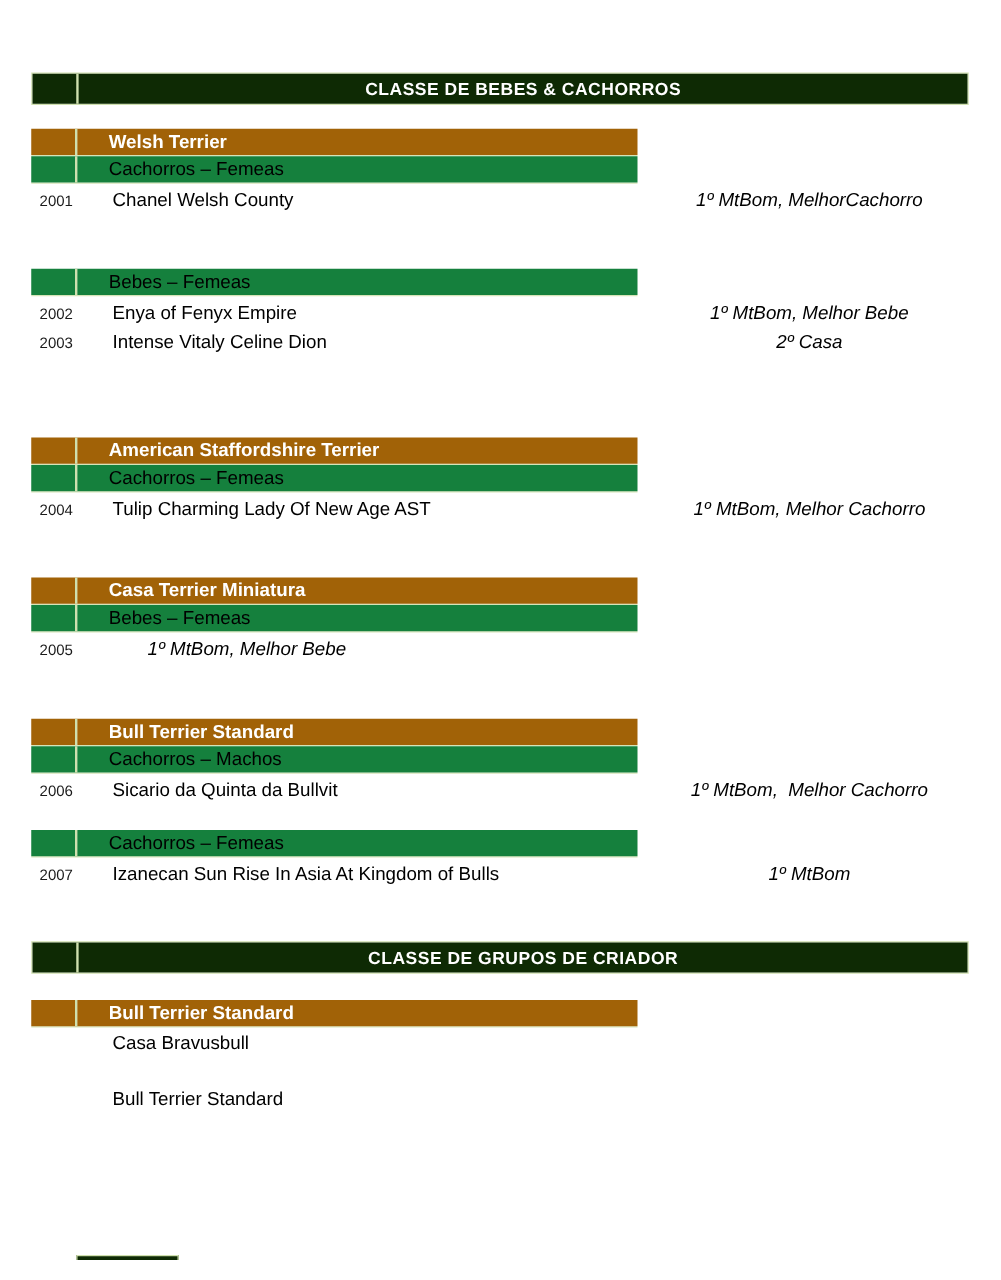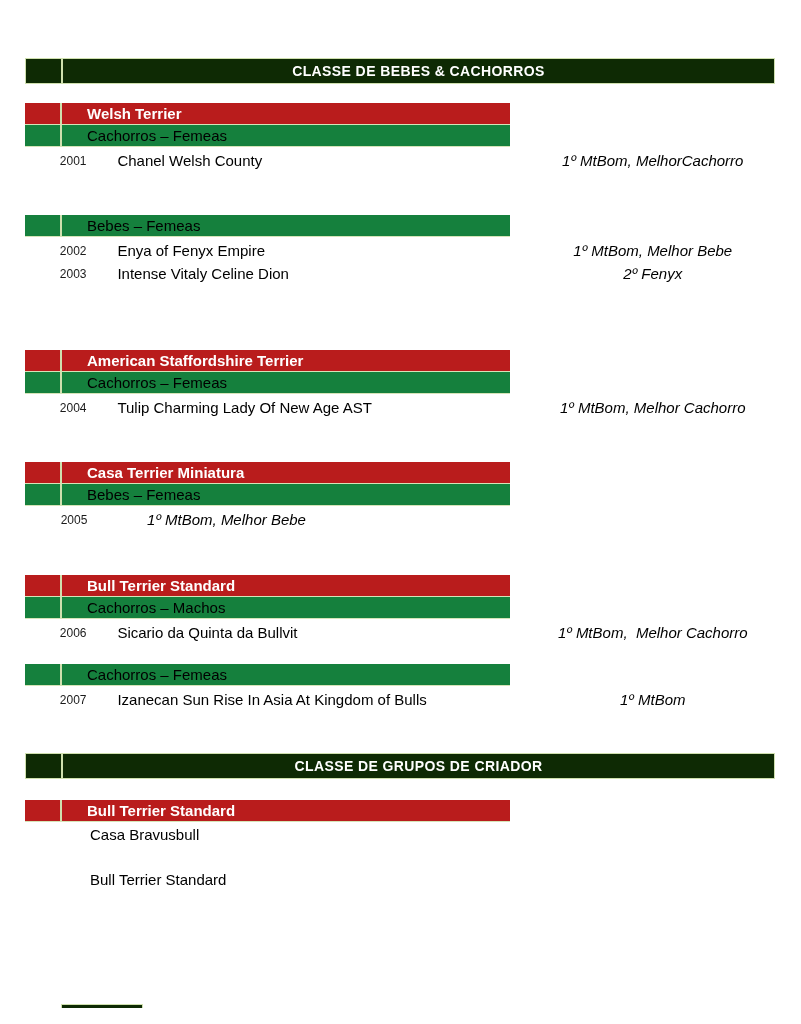--- a/index.html
+++ b/index.html
@@ -26,28 +26,28 @@
     font-weight:bold; font-size:14px; letter-spacing:.4px;
     text-align:center; line-height:24px;
   }
   
   .section { position:absolute; left:25px; width:755px; }
   .bar {
     display:flex; width:485px; height:22px;
     border-bottom:1px solid #d6e4b8;
   }
   .bar .cell-small { width:37px; border-right:2px solid #cfe0ae; }
-  .bar.dark .cell-small, .bar.dark .cell-main { background:#b91c1c; }
+  .bar.dark .cell-small, .bar.dark .cell-main { background:#a16207; }
   .bar.light .cell-small, .bar.light .cell-main { background:#15803d; }
   .bar .cell-main {
     flex:1; padding-left:25px; line-height:21px; font-size:15px;
   }
   .bar.dark .cell-main { color:#ffffff; font-weight:bold; }
   .bar.light .cell-main { color:#000000; }
-  .entry { display:flex; height:23px; align-items:center;margin-left:29px; }
+  .entry { display:flex; height:23px; align-items:center; }
   .entry .num {
     width:40px; text-align:center; font-size:12px; color:#1a1a1a;
   }
   .entry .dog {
     width:450px; padding-left:25px; font-size:15px; white-space:nowrap;
   }
   .entry .result {
     width:265px; text-align:center; font-size:15px; white-space:pre-wrap;font-style:italic;
   }
   .plain-text {
@@ -95,21 +95,21 @@
     </div>
     <div class="spacer-2"></div>
     <div class="entry">
       <div class="num">2002</div>
       <div class="dog">Enya of Fenyx Empire</div>
       <div class="result">1º MtBom, Melhor Bebe</div>
     </div>
     <div class="entry">
       <div class="num">2003</div>
       <div class="dog">Intense Vitaly Celine Dion</div>
-      <div class="result">2º Fenyx</div>
+      <div class="result">2º Casa</div>
     </div>
   </div>
 
   <div class="section" style="top:350px">
     <div class="bar dark">
       <div class="cell-small"></div>
       <div class="cell-main">American Staffordshire Terrier</div>
     </div>
     <div class="bar light">
       <div class="cell-small"></div>

